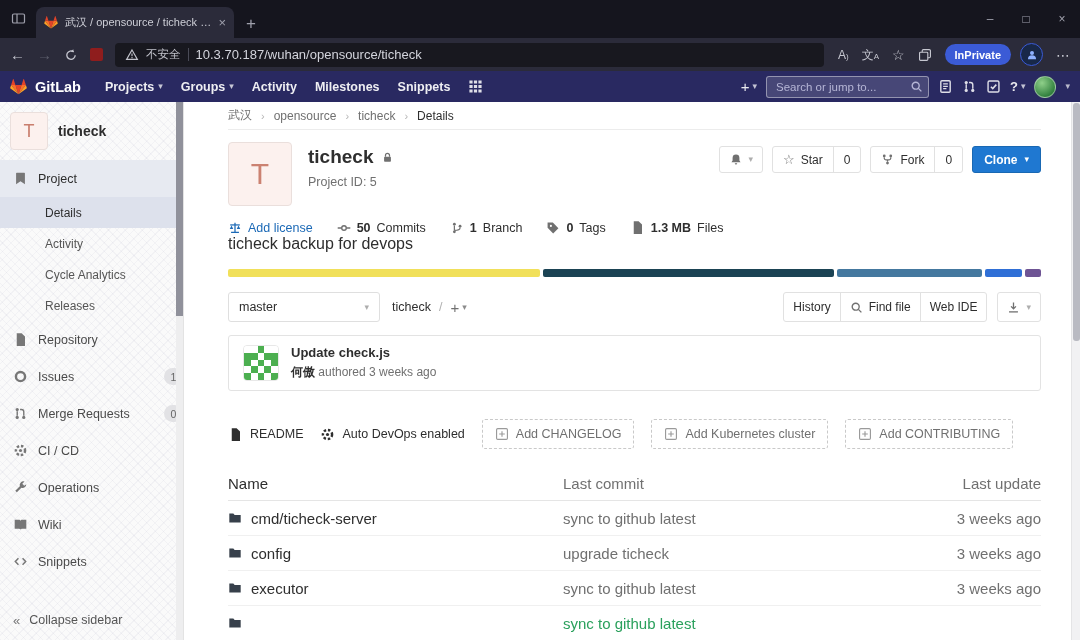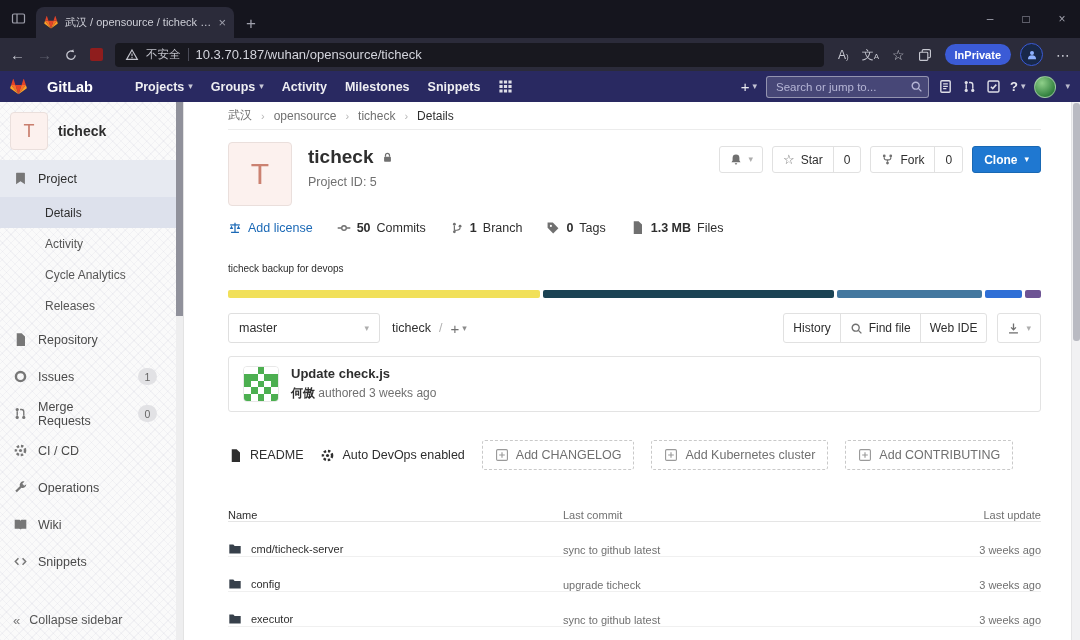--- a/index.html
+++ b/index.html
@@ -29,21 +29,21 @@
   .addr .url{font-size:13px;color:#d3d4dc;white-space:nowrap;overflow:hidden;}
   .tb-right{display:flex;align-items:center;gap:13px;margin-left:2px;}
   .tb-txt{font-size:12px;color:#c6c7d0;line-height:1;}
   .tb-txt small{font-size:8px;}
   .inprivate{height:21px;background:#3b5bd6;border-radius:11px;color:#fff;font-size:11px;font-weight:bold;display:flex;align-items:center;padding:0 10px;}
   .edge-avatar{width:23px;height:23px;border-radius:50%;background:#182848;display:flex;align-items:center;justify-content:center;color:#8fb2ff;margin-left:-4px;border:1.5px solid #3b5bd6;}
   .small-ic svg{width:12px;height:12px;}
 
   
   .glnav{height:31px;background:#292961;display:flex;align-items:center;padding:0 10px;gap:9px;color:#fff;}
-  .brand{display:flex;align-items:center;gap:20px;margin-right:24px;}
+  .brand{display:flex;align-items:center;gap:8px;margin-right:6px;}
   .brand-name{font-size:14.5px;font-weight:bold;color:#fff;}
   .gl-links{display:flex;align-items:center;}
   .gl-link{font-size:12.5px;font-weight:600;color:rgba(255,255,255,.92);padding:0 9px;display:flex;align-items:center;gap:4px;white-space:nowrap;}
   .gl-spacer{flex:1;}
   .gl-plus{display:flex;align-items:center;gap:3px;color:rgba(255,255,255,.9);}
   .gl-plus .plus{font-size:15px;line-height:1;}
   .gl-search-wrap{position:relative;display:flex;align-items:center;}
   .gl-search{width:163px;height:22px;background:rgba(255,255,255,.14);border:1px solid rgba(255,255,255,.42);border-radius:3px;color:#e5e5f2;font-size:11.5px;padding:0 24px 0 9px;outline:none;font-family:inherit;}
   .gl-search::placeholder{color:#b6b6d6;}
   .gl-search-ic{position:absolute;right:6px;color:#b6b6d6;}
@@ -51,21 +51,21 @@
   .gl-help{display:flex;align-items:center;gap:3px;font-size:13px;font-weight:bold;color:rgba(255,255,255,.9);}
   .gl-avatar{width:22px;height:22px;border-radius:50%;background:radial-gradient(circle at 35% 30%,#8fd08a,#2e7d3b 75%);border:1px solid rgba(255,255,255,.4);flex:none;}
 
   
   .sidebar{position:absolute;left:0;top:102px;width:184px;height:538px;border-right:1px solid #e3e3e3;background:
      repeating-linear-gradient(45deg, rgba(90,90,140,.05) 0 1px, transparent 1px 6px),
      repeating-linear-gradient(-45deg, rgba(90,90,140,.05) 0 1px, transparent 1px 6px),#fafafa;}
   .sb-head{display:flex;align-items:center;gap:10px;padding:10px 8px 10px 10px;height:58px;}
   .sb-avatar{width:38px;height:38px;border-radius:4px;background:#fcf1ee;border:1px solid #eadfdc;color:#c97e6d;font-size:18px;display:flex;align-items:center;justify-content:center;flex:none;}
   .sb-name{font-size:14px;font-weight:bold;color:#2e2e2e;}
-  .sb-item{height:37px;display:flex;align-items:center;gap:10px;padding:0 26px 0 13px;font-size:12.5px;color:#4a4a4a;}
+  .sb-item{height:37px;display:flex;align-items:center;gap:10px;padding:0 0 0 13px;font-size:12.5px;color:#4a4a4a;}
   .sb-item .ic{color:#777;}
   .sb-item.active{background:#e7eaf1;color:#2e2e2e;}
   .sb-sub .sb-item{height:31px;padding-left:45px;font-size:12px;color:#555;}
   .sb-sub .sb-item.active{background:#dde1ec;color:#2e2e2e;}
   .sb-badge{margin-left:auto;min-width:19px;height:17px;border-radius:9px;background:#e2e2e5;color:#666;font-size:10.5px;display:flex;align-items:center;justify-content:center;padding:0 5px;}
   .sb-collapse{position:absolute;left:0;bottom:0;width:100%;height:40px;display:flex;align-items:center;gap:9px;padding:0 13px;font-size:12.5px;color:#555;}
   .sb-scroll{position:absolute;right:0;top:0;width:7px;height:100%;background:#eeeeef;}
   .sb-thumb{position:absolute;top:0;left:0;width:7px;height:214px;background:#90919b;}
 
   .pg-scroll{position:absolute;right:0;top:102px;width:9px;height:538px;background:#f1f1f3;border-left:1px solid #e4e4e6;}
@@ -89,21 +89,21 @@
   .split .part + .part{border-left:1px solid #e1e1e1;}
   .btn-clone{height:27px;background:#1f78d1;border:1px solid #1968b3;border-radius:3px;color:#fff;font-size:12px;font-weight:600;display:inline-flex;align-items:center;gap:7px;padding:0 11px;}
   .btn-clone .caret{opacity:1;}
 
   .stats{display:flex;align-items:center;gap:24px;margin-top:14px;font-size:12.5px;color:#2e2e2e;}
   .stat{display:flex;align-items:center;gap:6px;}
   .stat .ic{color:#707070;}
   .lic{color:#1b69b6;display:flex;align-items:center;gap:6px;}
   .lic .ic{color:#1b69b6;}
 
-  .desc{margin-top:28px;font-size:10px;color:#2e2e2e;}
+  .desc{margin-top:0;font-size:16px;color:#2e2e2e;}
 
   .langbar{margin-top:16px;display:flex;gap:3px;height:8px;}
   .langbar .seg{flex-basis:0;border-radius:2px;}
 
   .filenav{margin-top:15px;display:flex;align-items:center;gap:12px;}
   .select{width:152px;height:30px;border:1px solid #dfdfdf;border-radius:3px;background:#fff;font-size:12.5px;color:#2e2e2e;display:flex;align-items:center;justify-content:space-between;padding:0 10px;}
   .select .caret{color:#999;}
   .path{display:flex;align-items:center;gap:8px;font-size:12.5px;color:#2e2e2e;}
   .path .slash{color:#b0b0b0;}
   .path-add{display:flex;align-items:center;gap:3px;color:#707070;}
@@ -129,21 +129,21 @@
   .sha{display:flex;align-items:center;padding:0 11px;font-family:"Liberation Mono","DejaVu Sans Mono",monospace;font-size:12.5px;font-weight:bold;color:#2e2e2e;}
   .copy-btn{display:flex;align-items:center;padding:0 8px;border-left:1px solid #e1e1e1;color:#707070;}
 
   .overview{margin-top:28px;display:flex;align-items:center;gap:17px;flex-wrap:nowrap;}
   .ov-plain{display:inline-flex;align-items:center;gap:7px;height:30px;font-size:12.5px;color:#2e2e2e;white-space:nowrap;}
   .ov-plain .ic{color:#2e2e2e;}
   .ov-dashed{display:inline-flex;align-items:center;gap:7px;height:30px;padding:0 12px;border:1px dashed #c9c9c9;border-radius:3px;font-size:12.5px;color:#707070;white-space:nowrap;}
   .ov-dashed .ic{color:#9a9a9a;}
 
   .tree{margin-top:18px;}
-  .tr{display:flex;align-items:flex-end;height:35px;border-bottom:1px solid #f0f0f0;font-size:11px;}
+  .tr{display:flex;align-items:center;height:35px;border-bottom:1px solid #f0f0f0;font-size:15px;}
   .tr.head{height:34px;border-bottom:1px solid #e5e5e5;color:#555;}
   .td-name{flex:0 0 335px;display:flex;align-items:center;gap:9px;color:#2e2e2e;}
   .td-name .ic{color:#37404b;}
   .td-commit{flex:1;color:#707070;}
   .td-update{flex:0 0 130px;text-align:right;color:#707070;}
   .tr.partial .td-commit{color:#2aa05c;}
 </style>
 </head>
 <body>
 

